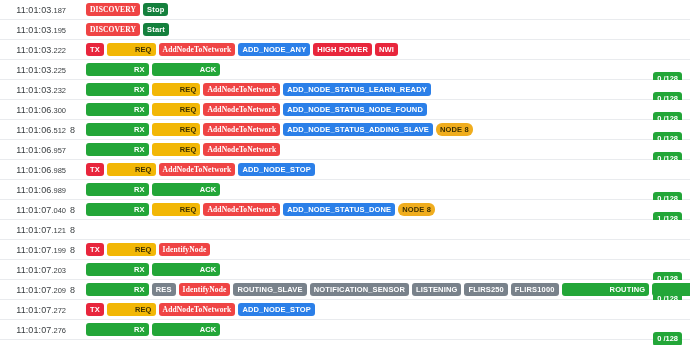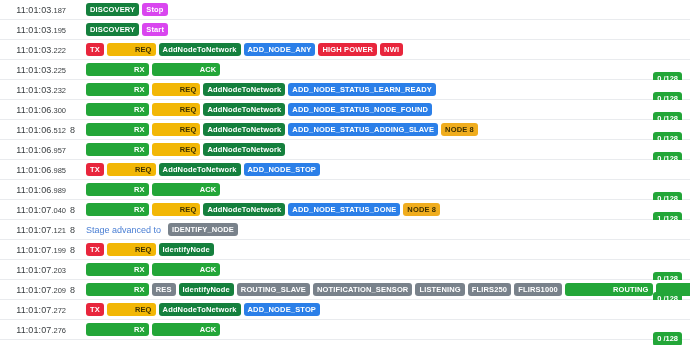--- a/index.html
+++ b/index.html
@@ -72,25 +72,25 @@
     padding: 3px 4px 3px 4px;
     border-radius: 3px;
     color: #ffffff;
     white-space: nowrap;
     letter-spacing: 0.15px;
   }
 
   .b-red      { background: #e8263c; text-align: center; }
   .b-green    { background: #23a638; padding-left: 48px; }
   .b-amber    { background: #f2b705; color: #3d3100; padding-left: 28px; }
-  .b-teal     { background: #15803d; }
+  .b-teal     { background: #ef4444; font-family: Liberation Serif, serif; }
   .b-blue     { background: #2b7fe8; }
-  .b-orange   { background: #f0ad1e; color: #3d2f00; }
+  .b-orange   { background: #f0ad1e; color: #3d2f00; border-radius: 6px; }
   .b-gray     { background: #79828b; }
-  .b-dark     { background: #d946ef; }
+  .b-dark     { background: #15803d; }
 
   .stage-text {
     color: #4a7fd4;
     font-size: 9px;
     white-space: nowrap;
     margin-right: 4px;
   }
 
   .counter-wrap {
     position: absolute;
@@ -237,24 +237,20 @@
         <span class="badge b-blue">ADD_NODE_STATUS_DONE</span>
         <span class="badge b-orange">NODE 8</span>
       </div>
       <div class="counter-wrap">
         <span class="counter">1 /128</span>
       </div>
     </div>
     <div class="row">
       <div class="ts"><span>11:01:07</span><span class="ms">.121</span></div>
       <div class="node-col">8</div>
-      <div class="badges">
-        <span class="stage-text">Stage advanced to</span>
-        <span class="badge b-gray">IDENTIFY_NODE</span>
-      </div>
     </div>
     <div class="row">
       <div class="ts"><span>11:01:07</span><span class="ms">.199</span></div>
       <div class="node-col">8</div>
       <div class="badges">
         <span class="badge b-red">TX</span>
         <span class="badge b-amber">REQ</span>
         <span class="badge b-teal">IdentifyNode</span>
       </div>
     </div>

